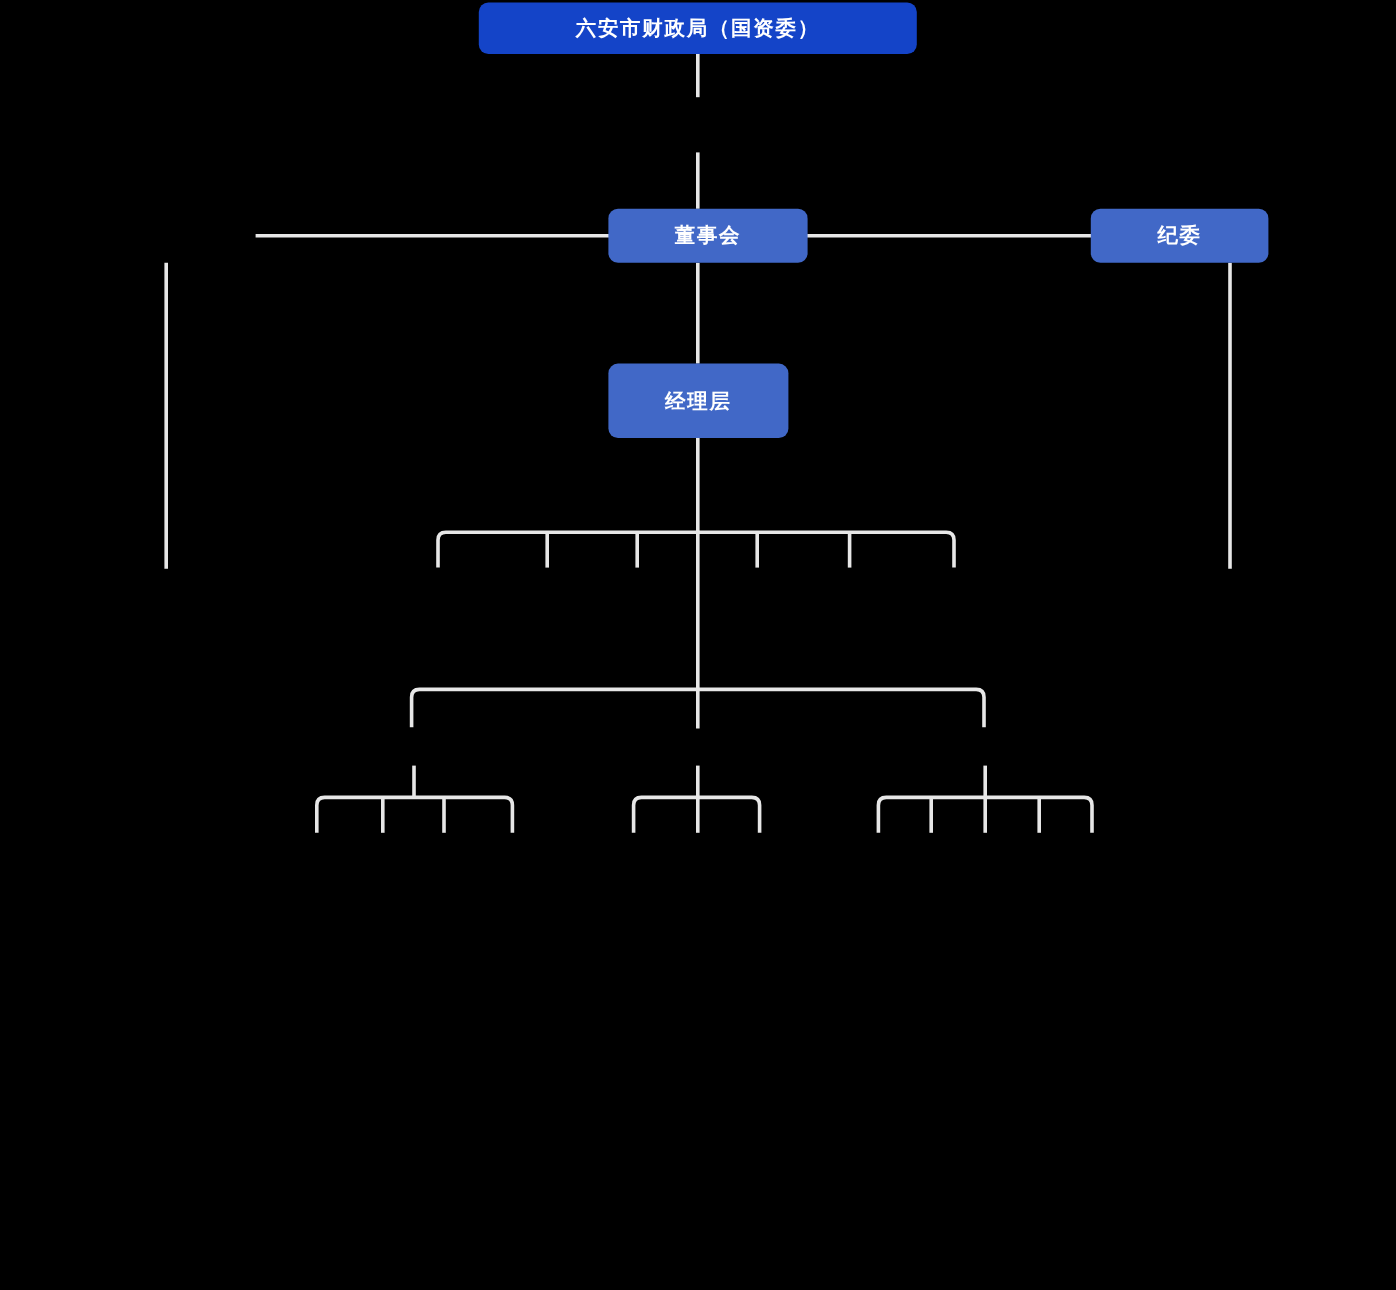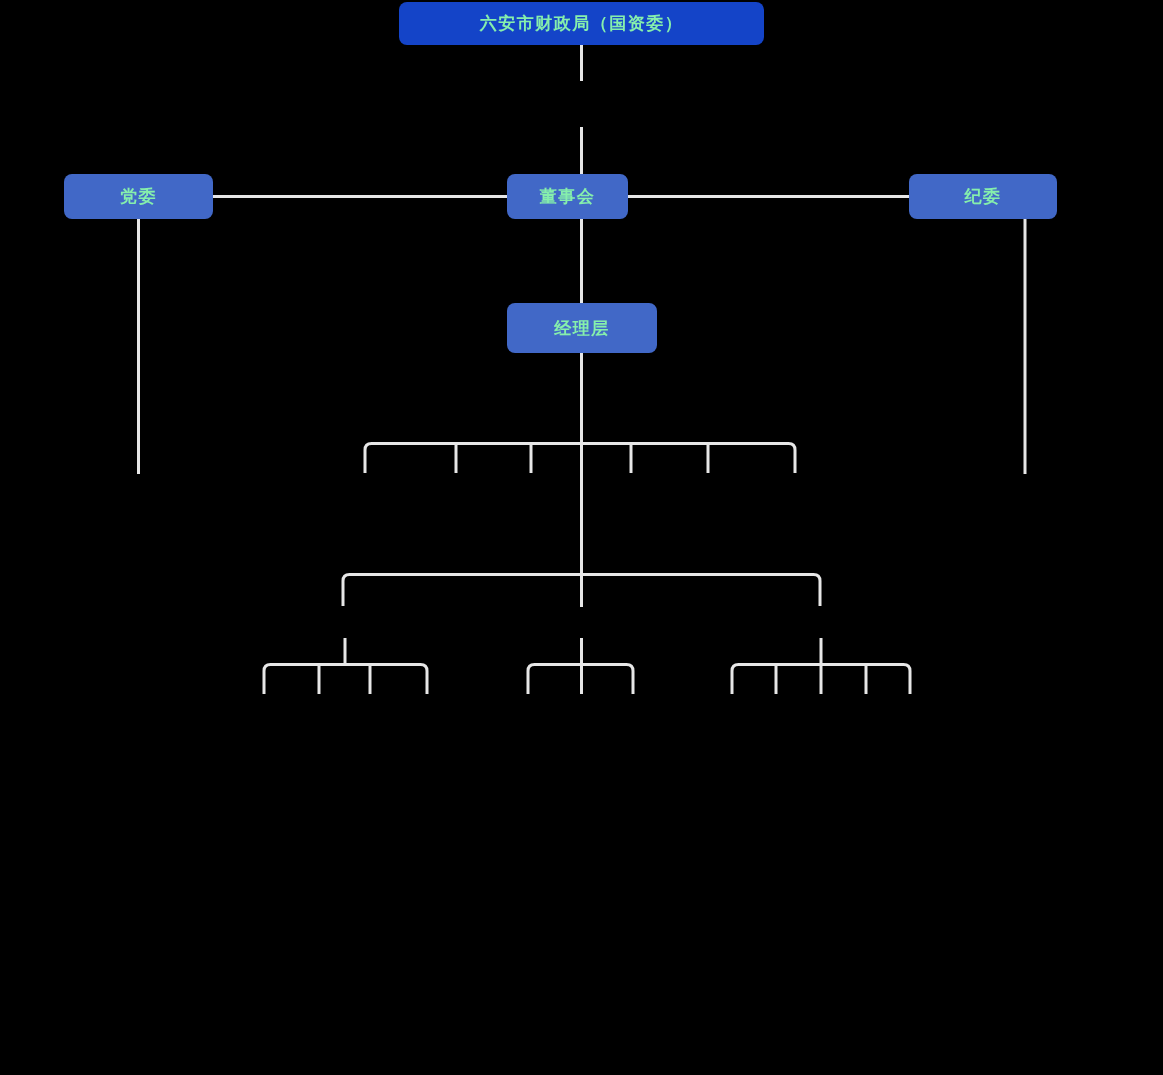--- a/index.html
+++ b/index.html
@@ -21,38 +21,38 @@
     top: 0;
     z-index: 0;
   }
   .node-box {
     position: absolute;
     z-index: 1;
     display: flex;
     align-items: center;
     justify-content: center;
     border-radius: 8px;
-    color: #86efac;
+    color: #ffffff;
     font-size: 17px;
     font-weight: 600;
     letter-spacing: 1.5px;
     white-space: nowrap;
     box-sizing: border-box;
     font-family: Liberation Mono, monospace;
   }
   .node-primary { background: #1444c8; }
   .node-secondary { background: #4168c7; }
 
   
   #box-root        { left: 399px; top: 2px;   width: 365px; height: 43px; }
   #box-company     { left: 399px; top: 81px;  width: 365px; height: 46px; }
   #box-party       { left: 64px;  top: 174px; width: 149px; height: 45px; }
-  #box-board       { left: 507px; top: 174px; width: 121px; height: 45px; }
+  #box-board       { left: 507px; top: 174px; width: 166px; height: 45px; }
   #box-discipline  { left: 909px; top: 174px; width: 148px; height: 45px; }
-  #box-management  { left: 507px; top: 303px; width: 150px; height: 50px; }
+  #box-management  { left: 507px; top: 303px; width: 150px; height: 62px; }
 </style>
 </head>
 <body>
 
 <div id="canvas">
 
   <svg id="connector-svg" width="1163" height="1075" viewBox="0 0 1163 1075" fill="none" stroke="#e7e7e7" stroke-width="3">
 
     <path d="M581.5 45 L581.5 81"></path>
     <path d="M581.5 127 L581.5 174"></path>
@@ -83,21 +83,20 @@
     <path d="M528 694 L528 671 Q528 664.5 534.5 664.5 L626.5 664.5 Q633 664.5 633 671 L633 694"></path>
 
     <path d="M732 694 L732 671 Q732 664.5 738.5 664.5 L903.5 664.5 Q910 664.5 910 671 L910 694"></path>
     <path d="M776 664.5 L776 694"></path>
     <path d="M866 664.5 L866 694"></path>
   </svg>
 
   <div id="box-root" class="node-box node-primary">六安市财政局（国资委）</div>
 
 
-  <div id="box-party" class="node-box node-secondary">党委</div>
 
   <div id="box-board" class="node-box node-secondary">董事会</div>
 
   <div id="box-discipline" class="node-box node-secondary">纪委</div>
 
   <div id="box-management" class="node-box node-secondary">经理层</div>
 
 </div>
 
 </body></html>

